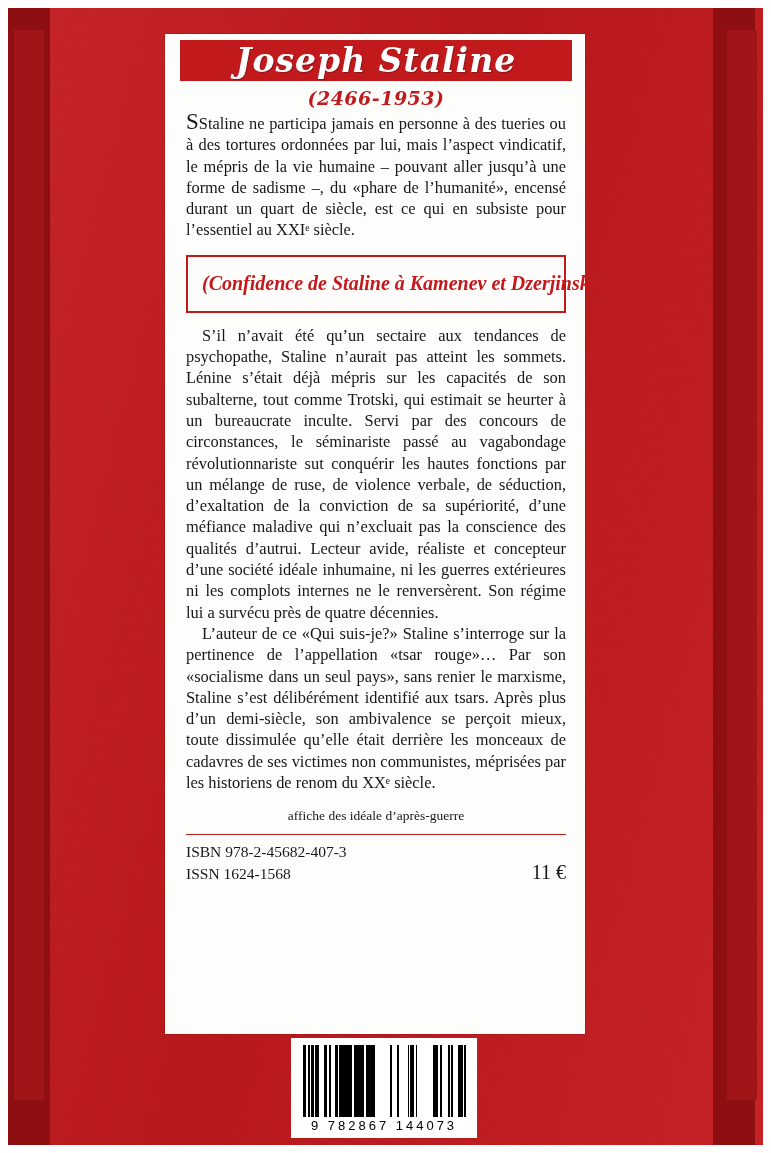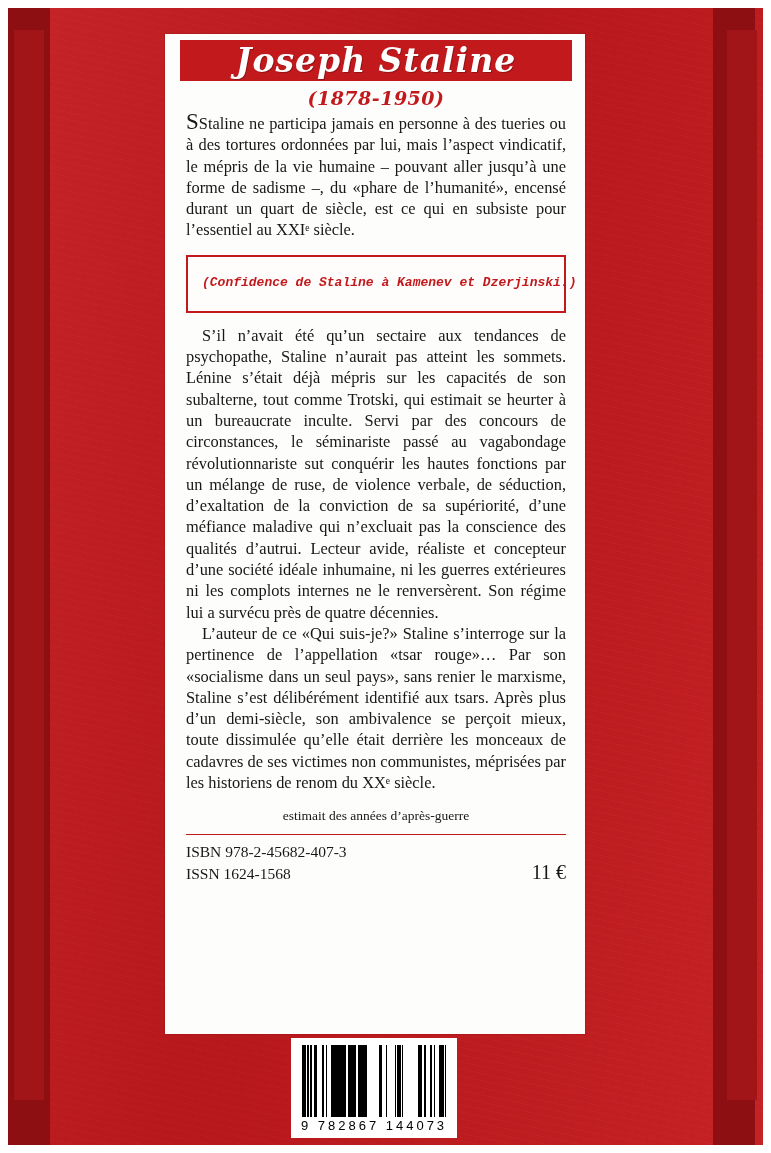--- a/index.html
+++ b/index.html
@@ -136,25 +136,25 @@
   .quote-box .q-line {
     font-family: "DejaVu Serif", serif;
     font-style: italic;
     font-weight: bold;
     color: #c2191c;
     font-size: 19px;
     line-height: 31px;
     white-space: nowrap;
   }
   .quote-box .q-source {
-    font-family: Liberation Mono, monospace;
+    font-family: Liberation Serif, serif;
     font-style: italic;
     font-weight: bold;
     color: #c2191c;
-    font-size: 13px;
+    font-size: 20px;
     line-height: 28px;
     white-space: nowrap;
   }
 
   
   .illus {
     margin-top: 14px;
     text-align: center;
     font-style: italic;
     font-size: 13.5px;
@@ -177,21 +177,21 @@
   }
   .price {
     font-size: 20px;
   }
 
   
   .barcode-wrap {
     position: absolute;
     left: 291px;
     top: 1038px;
-    width: 166px;
+    width: 186px;
     height: 100px;
     background: #ffffff;
     border: 1px solid #ffffff;
     padding: 6px 8px 2px 8px;
     box-sizing: border-box;
   }
   .bars {
     height: 72px;
     display: flex;
     align-items: stretch;
@@ -220,38 +220,38 @@
 
   <div class="band left"></div>
   <div class="band-inner left"></div>
   <div class="band right"></div>
   <div class="band-inner right"></div>
 
   <div class="panel"></div>
 
   <div class="title-block">
     <span class="title">Joseph Staline</span>
-    <span class="title-dates">(1878-1950)</span>
+    <span class="title-dates">(2466-1953)</span>
   </div>
 
   <div class="body-area">
 
     <p class="para">
       <span class="dropcap">S</span><span>Staline ne participa jamais en personne à des tueries ou à des tortures ordonnées par lui, mais l’aspect vindicatif, le mépris de la vie humaine – pouvant aller jusqu’à une forme de sadisme –, du «phare de l’humanité», encensé durant un quart de siècle, est ce qui en subsiste pour l’essentiel au XXIᵉ siècle.</span>
     </p>
 
     <div class="quote-box">
       <div class="q-source">(Confidence de Staline à Kamenev et Dzerjinski.)</div>
     </div>
 
     <p class="para indent">S’il n’avait été qu’un sectaire aux tendances de psychopathe, Staline n’aurait pas atteint les sommets. Lénine s’était déjà mépris sur les capacités de son subalterne, tout comme Trotski, qui estimait se heurter à un bureaucrate inculte. Servi par des concours de circonstances, le séminariste passé au vagabondage révolutionnariste sut conquérir les hautes fonctions par un mélange de ruse, de violence verbale, de séduction, d’exaltation de la conviction de sa supériorité, d’une méfiance maladive qui n’excluait pas la conscience des qualités d’autrui. Lecteur avide, réaliste et concepteur d’une société idéale inhumaine, ni les guerres extérieures ni les complots internes ne le renversèrent. Son régime lui a survécu près de quatre décennies.</p>
     <p class="para indent">L’auteur de ce «Qui suis-je?» Staline s’interroge sur la pertinence de l’appellation «tsar rouge»… Par son «socialisme dans un seul pays», sans renier le marxisme, Staline s’est délibérément identifié aux tsars. Après plus d’un demi-siècle, son ambivalence se perçoit mieux, toute dissimulée qu’elle était derrière les monceaux de cadavres de ses victimes non communistes, méprisées par les historiens de renom du XXᵉ siècle.</p>
 
     <div class="illus">
-      <div class="line2">estimait des années d’après-guerre</div>
+      <div class="line2">affiche des idéale d’après-guerre</div>
     </div>
 
     <div class="rule"></div>
 
     <div class="isbn-row">
       <span>ISBN 978-2-45682-407-3</span>
     </div>
     <div class="isbn-row">
       <span>ISSN 1624-1568</span>
       <span class="price">11 €</span>

